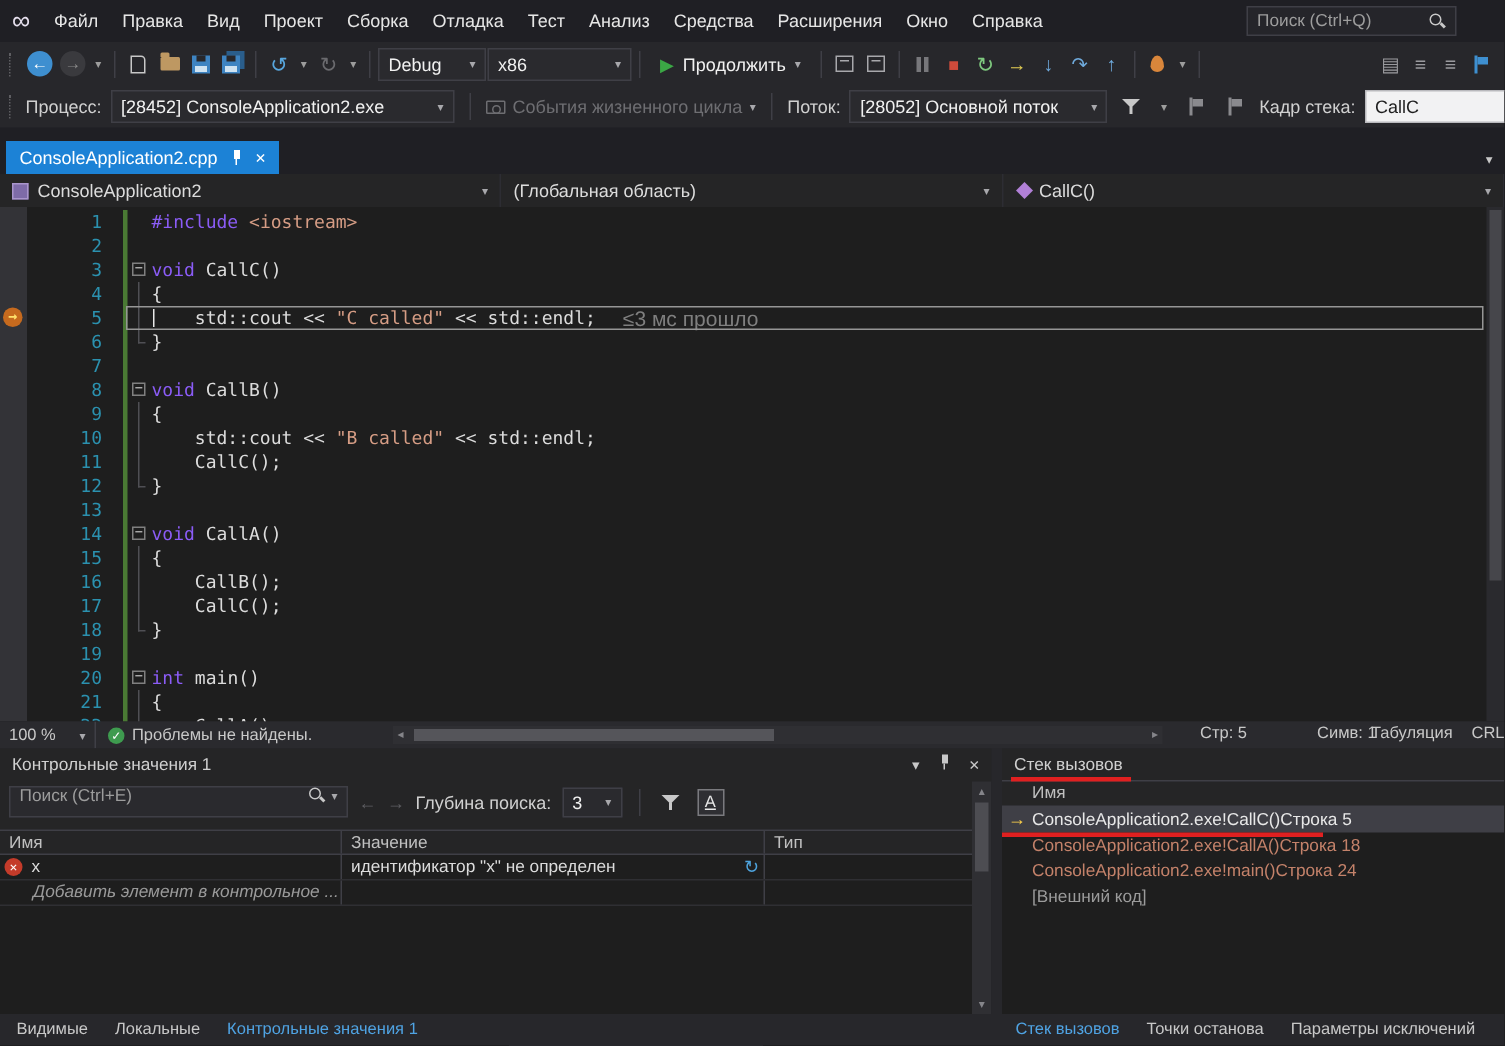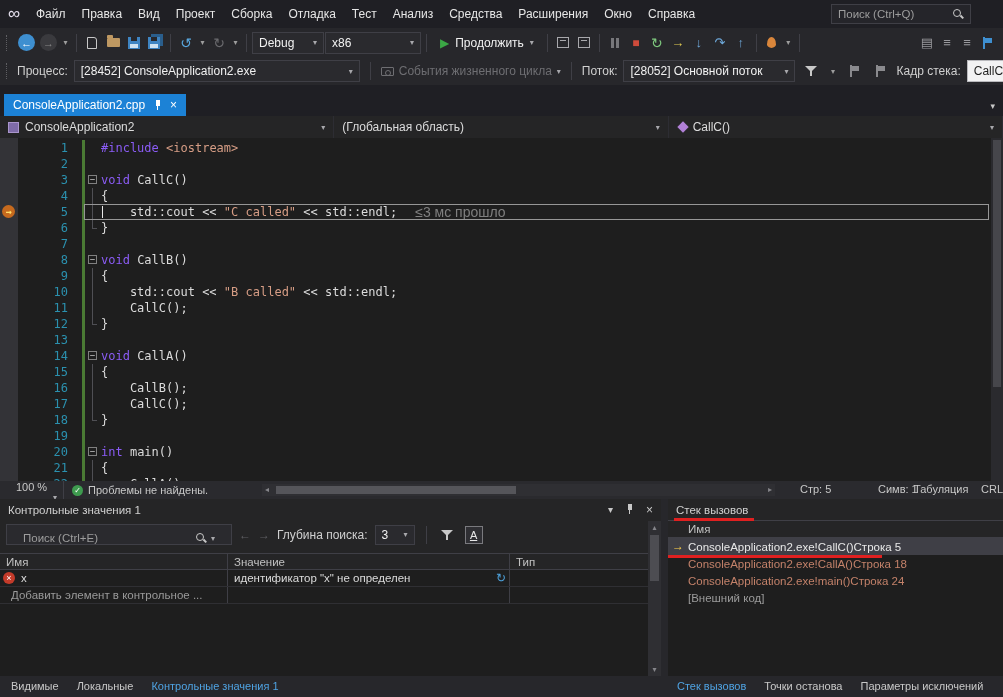--- a/index.html
+++ b/index.html
@@ -24,21 +24,21 @@
 .toolbar2{position:absolute;top:57px;left:0;right:0;height:28px;display:flex;align-items:center;padding-left:6px;gap:6px;}
 .grip{width:5px;height:16px;border-left:1px dotted #5F5F63;margin-right:4px;}
 .tbtn{height:22px;min-width:20px;display:flex;align-items:center;justify-content:center;font-size:13px;color:#C8C8C8;}
 .small-dd{min-width:11px;font-size:8px;color:#9D9D9D;}
 .tsep{width:1px;height:18px;background:#3F3F46;margin:0 4px;flex:none;}
 .tcombo{height:22px;background:#2A2A2E;border:1px solid #3F3F46;display:flex;align-items:center;padding:0 6px;color:#F1F1F1;gap:6px;flex:none;}
 .tcombo .val{flex:1;white-space:nowrap;overflow:hidden;}
 .dd{font-size:8px;color:#A8A8AC;}
 .combo-config{width:72px;}
 .combo-platform{width:96px;}
-.combo-process{width:286px;}
+.combo-process{width:229px;}
 .combo-thread{width:172px;}
 .combo-frame{width:150px;background:#F2F2F3;color:#1E1E1E;border-color:#B9B9BD;}
 .combo-depth{width:40px;height:20px;}
 .nav-back{width:17px;height:17px;border-radius:50%;background:#3E8FD0;color:#fff;font-size:11px;min-width:17px;margin:0 2px;}
 .nav-fwd{width:17px;height:17px;border-radius:50%;background:#3A3A3E;color:#8A8A8A;font-size:11px;min-width:17px;margin:0 2px;}
 .newdoc{width:10px;height:12px;border:1px solid #C8C8C8;border-top-right-radius:3px;}
 .folder{width:13px;height:9px;background:#BE9862;position:relative;border-radius:1px;}
 .folder::before{content:"";position:absolute;top:-3px;left:0;width:6px;height:3px;background:#BE9862;border-radius:1px 1px 0 0;}
 .floppy{width:12px;height:12px;background:#3E84C2;position:relative;}
 .floppy::before{content:"";position:absolute;top:0;left:3px;width:6px;height:4px;background:#27272B;}
@@ -111,57 +111,57 @@
 .tok-str{color:#D69D85;margin-top:16px;}
 .tok-pl{color:#DCDCDC;}
 .perftip{color:#7F7F7F;margin-left:18px;font-family:"Liberation Sans",sans-serif;font-size:14px;white-space:nowrap;}
 .cur-box{position:absolute;left:84px;right:14px;top:0;height:16px;border:1px solid #969696;pointer-events:none;}
 .caret{position:absolute;left:102px;top:2px;width:1px;height:12px;background:#E8E8E8;}
 .editor-scroll{position:absolute;right:0;top:0;bottom:0;width:12px;background:#2A2A2E;}
 .ethumb{position:absolute;top:2px;left:2px;width:8px;height:72%;background:#46464B;}
 
 
 .estatus{position:absolute;top:481px;left:0;right:0;height:18px;background:#2A2A2E;font-size:11px;color:#C8C8C8;overflow:hidden;}
-.zoom{position:absolute;left:0;top:0;width:64px;height:18px;border-right:1px solid #3F3F46;display:flex;align-items:center;padding:0 6px;flex-direction:column;}
+.zoom{position:absolute;left:0;top:0;width:64px;height:18px;border-right:1px solid #3F3F46;display:flex;align-items:center;padding:0 6px;}
 .zoom .dd{margin-left:auto;}
 .health{position:absolute;left:72px;top:0;height:18px;display:flex;align-items:center;gap:5px;}
 .health-ico{width:11px;height:11px;border-radius:50%;background:#3E9B4F;color:#fff;font-size:8px;line-height:11px;text-align:center;}
 .hscroll{position:absolute;left:262px;top:3px;width:513px;height:12px;background:#2F2F33;}
 .hscroll .sar{position:absolute;top:0;font-size:8px;color:#85858A;line-height:12px;}
 .hscroll .sl{left:3px;}
 .hscroll .sr{right:3px;}
 .hthumb{position:absolute;left:14px;top:2px;width:240px;height:8px;background:#55555A;}
 .st-line{position:absolute;left:800px;top:2px;}
 .st-col{position:absolute;left:858px;top:2px;margin-left:20px;}
 .st-tab{position:absolute;left:914px;top:2px;}
 .st-eol{position:absolute;left:981px;top:2px;}
 
 
 .bottom{position:absolute;top:499px;left:0;right:0;height:177px;background:#27272B;}
 .watch{position:absolute;left:0;top:0;width:661px;height:177px;background:#252526;overflow:hidden;}
 .w-header{height:21px;display:flex;align-items:center;padding:0 8px;font-size:11.5px;color:#D0D0D0;}
 .hicons{margin-left:auto;display:flex;gap:12px;align-items:center;color:#C8C8C8;font-size:10px;}
 .w-toolbar{height:29px;display:flex;align-items:center;padding:0 6px;gap:7px;}
-.searchbox{width:226px;height:21px;background:#2A2A2E;border:1px solid #3F3F46;display:flex;align-items:flex-end;
-  padding:0 16px;color:#9D9D9D;font-size:11.5px;gap:40px;}
+.searchbox{width:226px;height:21px;background:#2A2A2E;border:1px solid #3F3F46;display:flex;align-items:flex-start;
+  padding:0 6px;color:#9D9D9D;font-size:11.5px;gap:40px;}
 .sb-icons{margin-left:auto;display:flex;align-items:center;gap:4px;}
 .warrow{color:#5F5F63;font-size:12px;}
 .case-btn{width:18px;height:18px;border:1px solid #7A7A7E;background:#2F2F33;display:flex;align-items:center;
   justify-content:center;color:#E8E8E8;text-decoration:underline;font-size:11px;}
 .w-grid{position:absolute;top:54px;left:0;right:13px;bottom:0;background:#1E1E1E;font-size:11.5px;}
 .w-grid-header{display:flex;height:17px;background:#252526;border-top:1px solid #3F3F46;border-bottom:1px solid #3F3F46;color:#C0C0C0;}
 .w-col-name{width:228px;flex:none;border-right:1px solid #3F3F46;padding-left:6px;display:flex;align-items:center;overflow:hidden;}
 .w-col-value{width:282px;flex:none;border-right:1px solid #3F3F46;padding-left:6px;display:flex;align-items:center;overflow:hidden;}
 .w-col-type{flex:1;padding-left:6px;display:flex;align-items:center;}
 .w-row{display:flex;height:17px;border-bottom:1px solid #2F2F33;color:#DCDCDC;}
 .w-row .w-col-name{padding-left:3px;}
 .err-ico{width:12px;height:12px;border-radius:50%;background:#C43B2A;color:#fff;font-size:9px;line-height:12px;
   text-align:center;margin-right:6px;flex:none;}
 .refresh-ico{margin-left:auto;color:#4EA3DD;font-size:12px;padding-right:3px;}
-.w-placeholder{color:#9A9A9A;margin-left:8px;}
+.w-placeholder{color:#9A9A9A;font-style:italic;margin-left:19px;}
 .w-scroll{position:absolute;right:0;top:22px;bottom:0;width:13px;background:#2F2F33;}
 .w-scroll .sar{position:absolute;left:0;width:13px;text-align:center;font-size:8px;color:#85858A;}
 .w-scroll .up{top:2px;}
 .w-scroll .down{bottom:2px;}
 .wthumb{position:absolute;top:14px;left:2px;width:9px;height:46px;background:#4D4D52;}
 
 .callstack{position:absolute;left:668px;top:0;right:0;height:177px;background:#252526;overflow:hidden;}
 .cs-header{height:21px;display:flex;align-items:center;padding:0 8px;font-size:11.5px;color:#D0D0D0;}
 .cs-grid-header{height:18px;border-top:1px solid #3F3F46;border-bottom:1px solid #3F3F46;display:flex;align-items:center;
   padding-left:20px;color:#C0C0C0;font-size:11.5px;}

